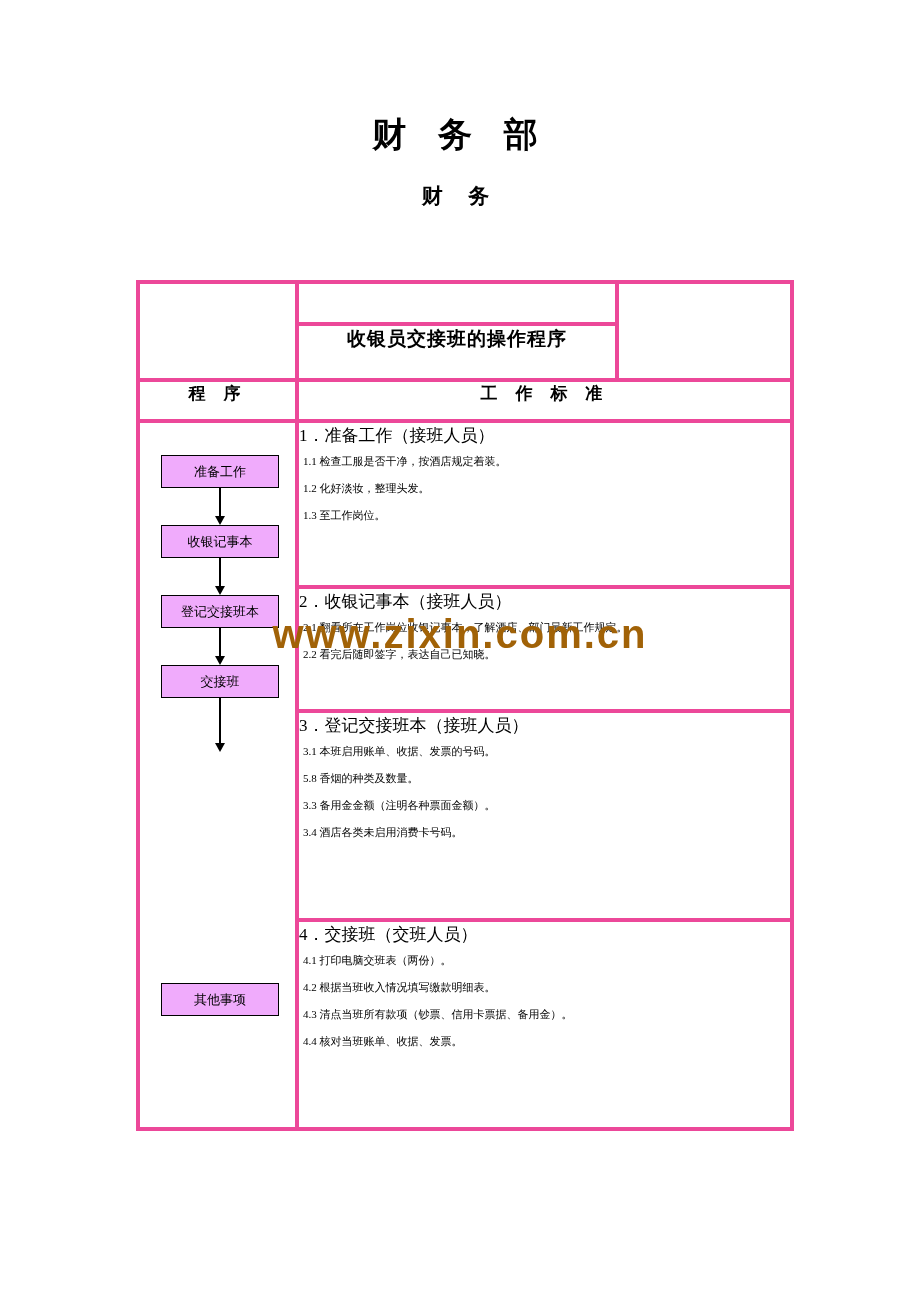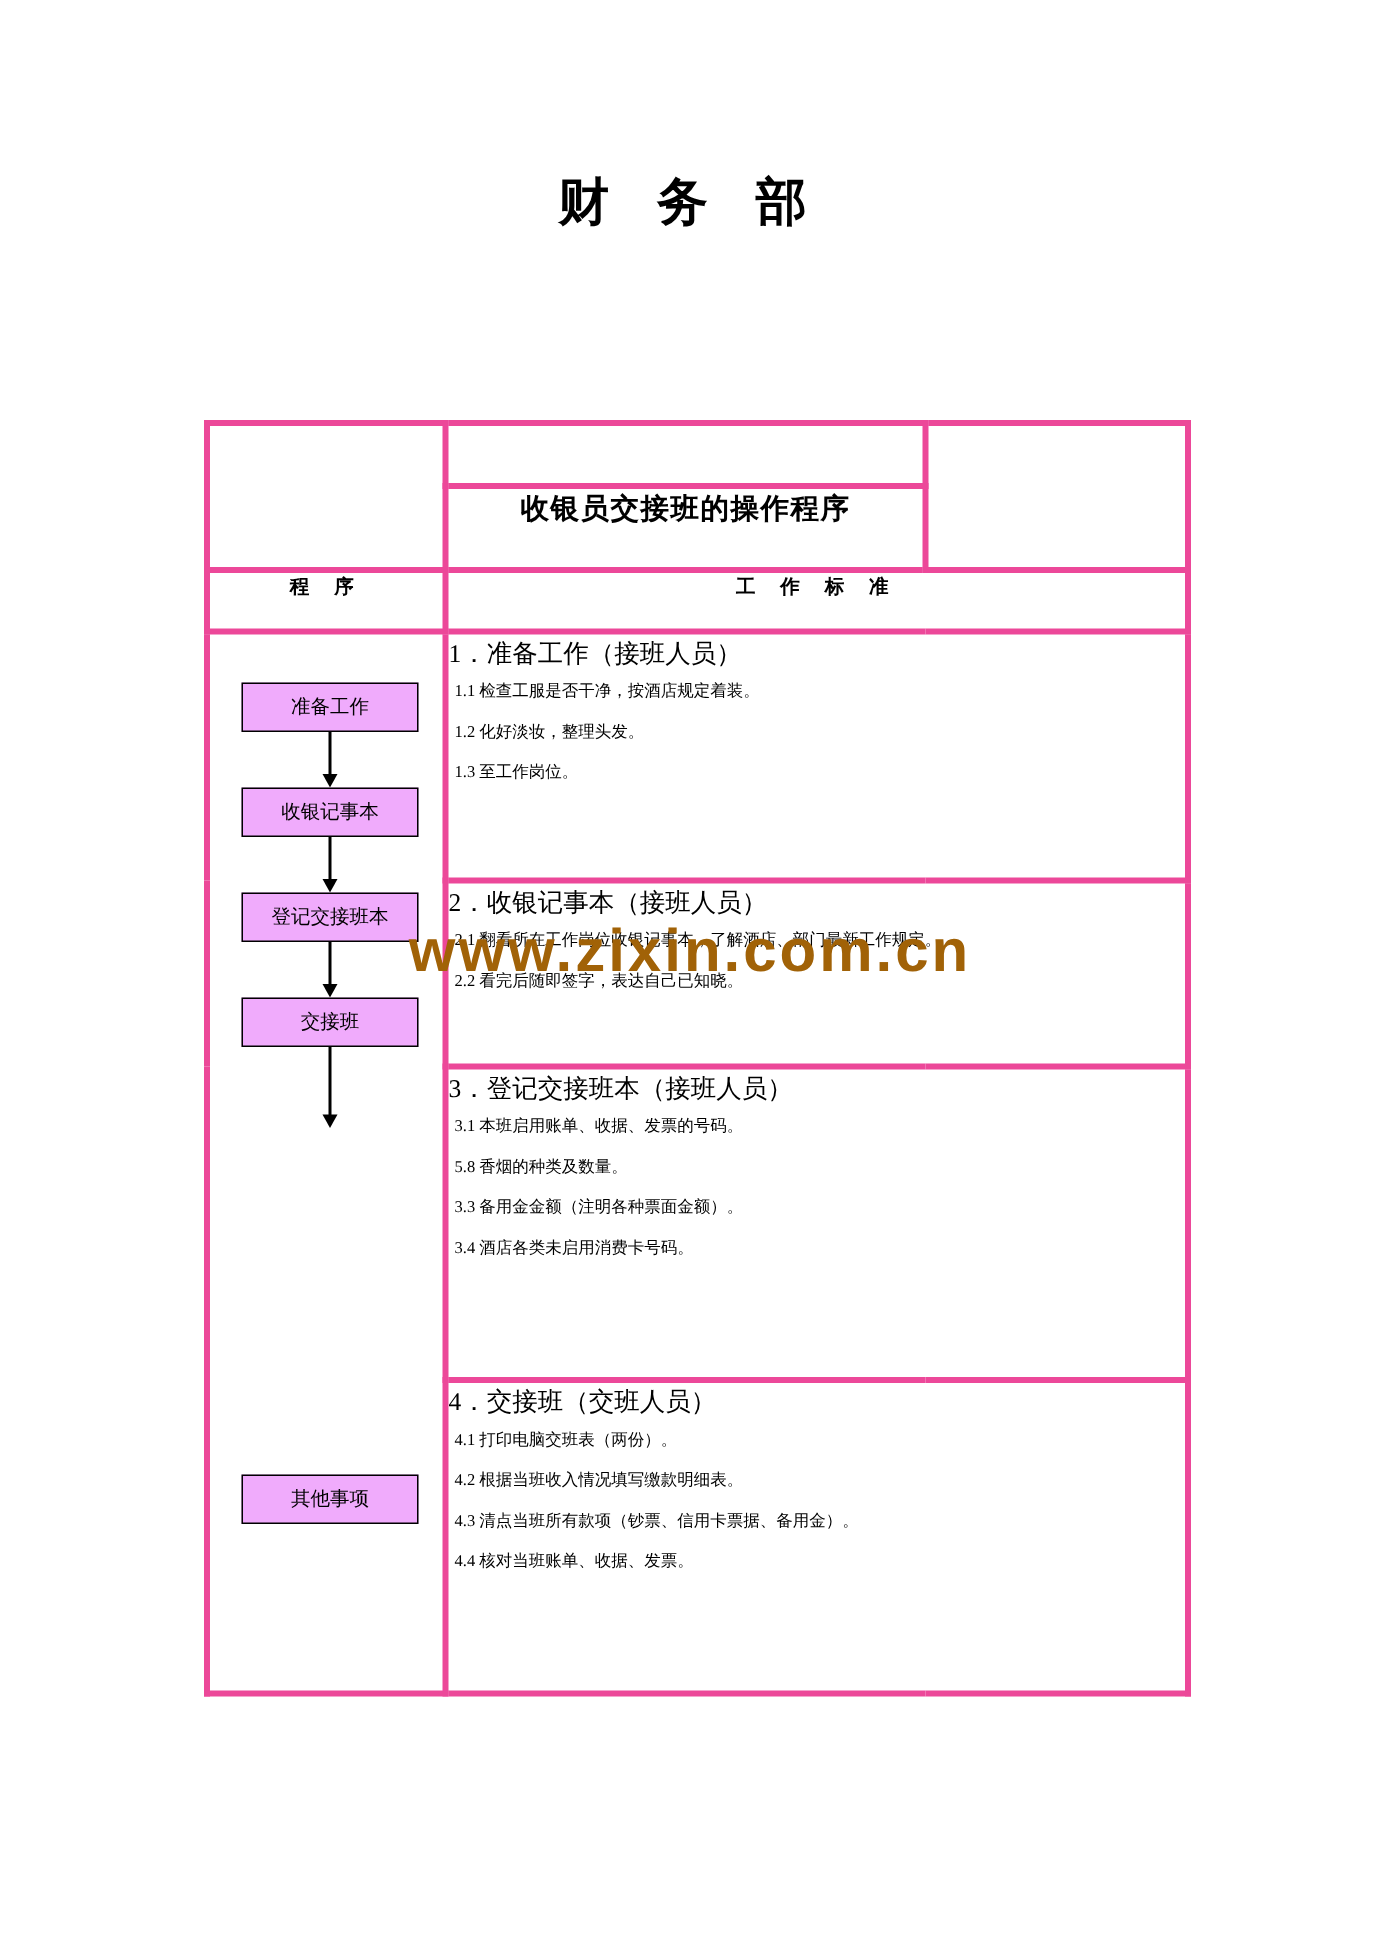--- a/index.html
+++ b/index.html
@@ -89,21 +89,21 @@
     vertical-align: middle;
     font-size: 19px;
     font-weight: bold;
     font-family: "DejaVu Sans", "Liberation Sans", sans-serif;
     letter-spacing: 1px;
   }
   .band-cell {
     height: 37px;
     text-align: center;
     vertical-align: middle;
-    font-size: 13px;
+    font-size: 17px;
     font-weight: bold;
     letter-spacing: 6px;
     font-family: "DejaVu Sans", "Liberation Sans", sans-serif;
   }
 
   
   .flow-cell {
     position: relative;
     padding: 0;
     height: 704px;
@@ -159,20 +159,21 @@
     font-size: 11px;
   }
   .std-line:last-child { margin-bottom: 4px; }
 </style>
 </head>
 <body>
 
 <div class="page">
 
   <div class="doc-title">财 务 部</div>
+  <div class="doc-subtitle">财  务</div>
 
   <div class="watermark">www.zixin.com.cn</div>
 
   <table class="main-table">
     <colgroup>
       <col class="col-a">
       <col class="col-b">
       <col class="col-c">
     </colgroup>
     <tbody>

